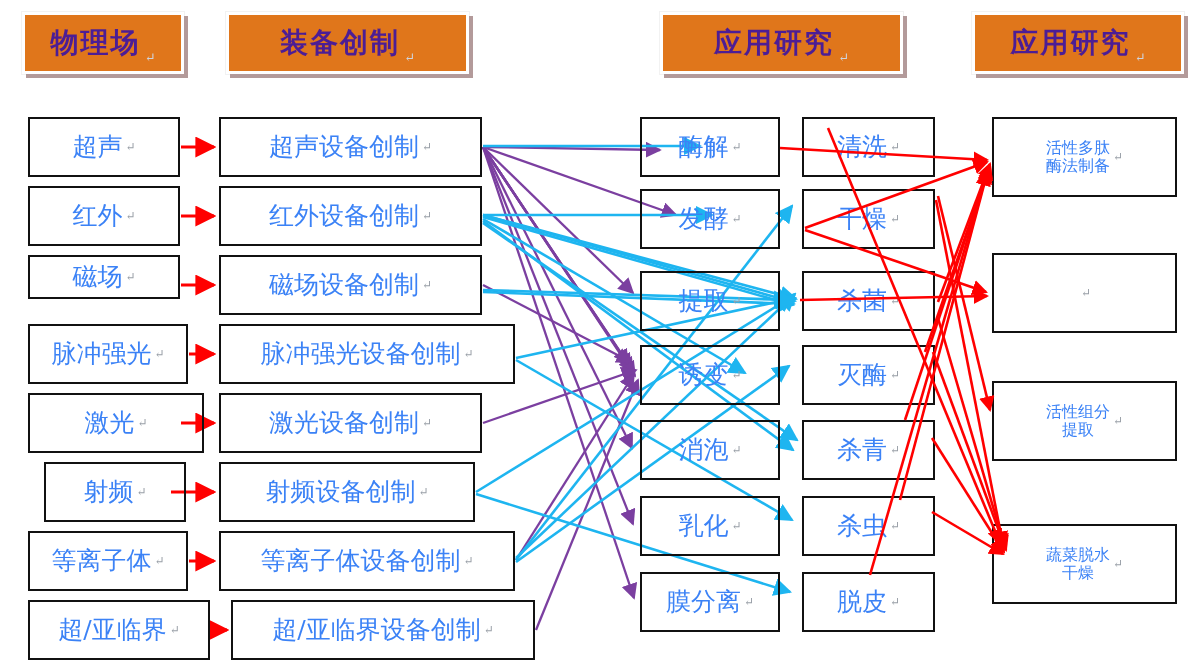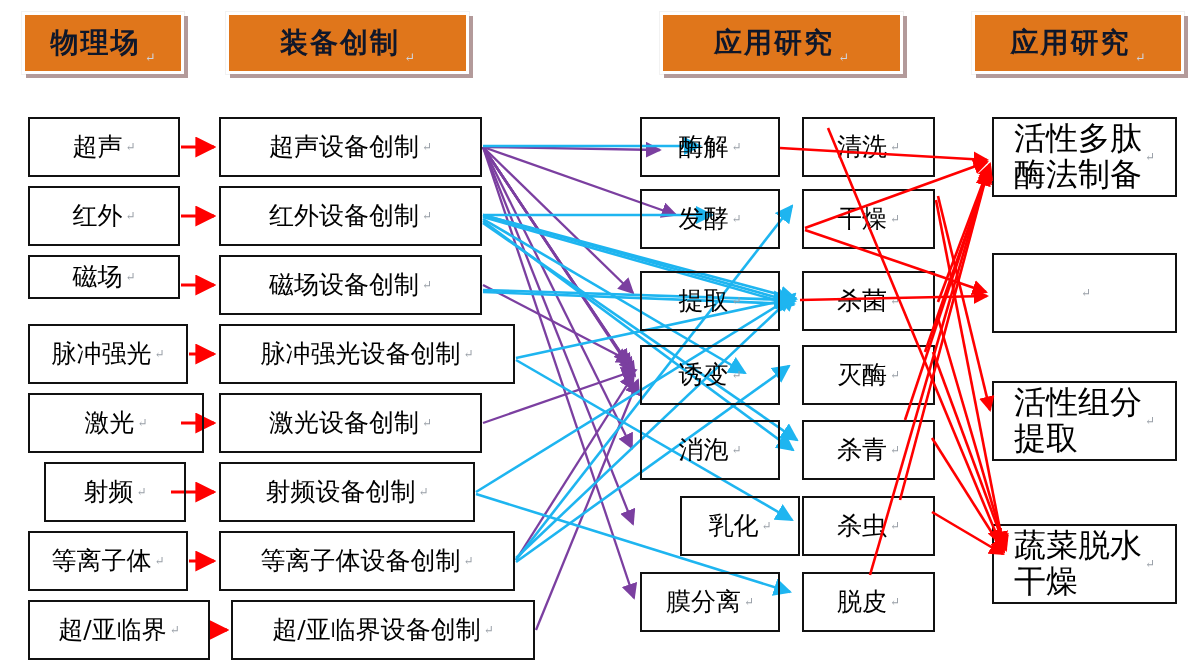--- a/index.html
+++ b/index.html
@@ -4,33 +4,33 @@
 <style>
   html,body{margin:0;padding:0;background:#ffffff;}
   body{font-family:"DejaVu Serif",serif;}
   #stage{position:relative;width:1204px;height:672px;overflow:hidden;background:#fff;}
 
   
   .hdr{position:absolute;box-sizing:border-box;background:#E0761B;
        border:3px solid #ffffff;
        box-shadow:4px 4px 0 0 #b39a9a, 0 0 0 1px #f2f2f2;
        display:flex;align-items:center;justify-content:center;}
-  .hdr .t{color:#0f172a;font-size:28px;font-weight:700;letter-spacing:2px;
+  .hdr .t{color:#4c1d95;font-size:28px;font-weight:700;letter-spacing:2px;
           font-family:Liberation Serif, serif;white-space:nowrap;}
   .hdr .pil{color:#cfd4dd;font-size:13px;margin-left:4px;align-self:flex-end;margin-bottom:6px;}
 
   
   .node{position:absolute;box-sizing:border-box;background:transparent;
         border:2.5px solid #111111;
         display:flex;align-items:center;justify-content:center;z-index:6;}
-  .node .lbl{font-size:25px;color:#000000;white-space:nowrap;line-height:1.12;text-align:left;
+  .node .lbl{font-size:25px;color:#3b82f6;white-space:nowrap;line-height:1.12;text-align:center;
              font-family:"DejaVu Serif",serif;}
   .node .pil{color:#9aa0a8;font-size:12px;margin-left:3px;vertical-align:bottom;}
   .node.two .lbl{white-space:pre-line;}
-  .node.sans .lbl{font-family:"DejaVu Sans",sans-serif;font-size:32px;}
+  .node.sans .lbl{font-family:"DejaVu Sans",sans-serif;font-size:16px;}
 
   svg.wires{position:absolute;left:0;top:0;width:1204px;height:672px;z-index:3;}
   svg.wires.top{z-index:8;}
 </style>
 </head>
 <body>
 
 <div id="stage">
 
   <div class="hdr" id="h0" style="left: 22px; top: 12px; width: 162px; height: 62px;">
@@ -204,21 +204,21 @@
         <span class="pil">↵</span>
       </div>
       <div class="node" style="left: 640px; top: 345px; width: 140px; height: 60px;">
         <span class="lbl">诱变</span>
         <span class="pil">↵</span>
       </div>
       <div class="node" style="left: 640px; top: 420px; width: 140px; height: 60px;">
         <span class="lbl">消泡</span>
         <span class="pil">↵</span>
       </div>
-      <div class="node" style="left: 640px; top: 496px; width: 120px; height: 60px; margin-left: 40px;">
+      <div class="node" style="left: 640px; top: 496px; width: 140px; height: 60px;">
         <span class="lbl">乳化</span>
         <span class="pil">↵</span>
       </div>
       <div class="node" style="left: 640px; top: 572px; width: 140px; height: 60px;">
         <span class="lbl">膜分离</span>
         <span class="pil">↵</span>
       </div>
       <div class="node" style="left: 802px; top: 117px; width: 133px; height: 60px;">
         <span class="lbl">清洗</span>
         <span class="pil">↵</span>

